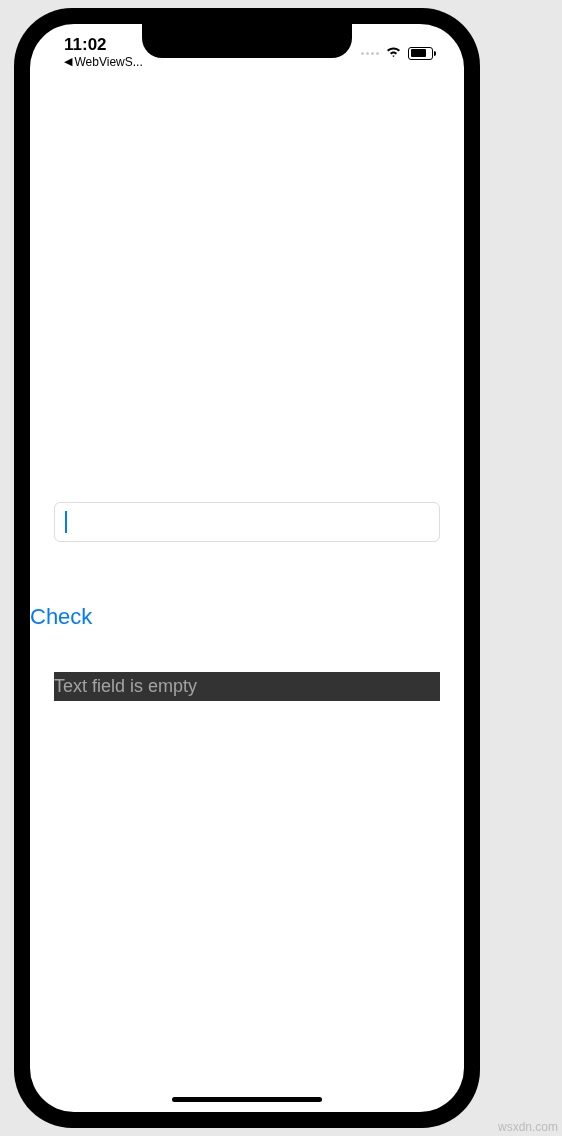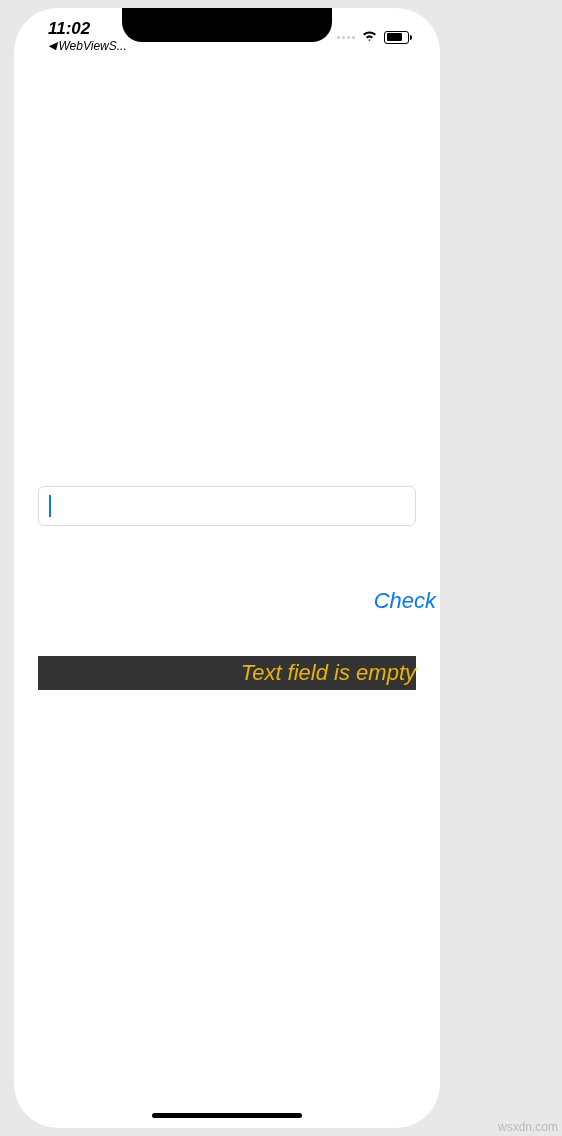--- a/index.html
+++ b/index.html
@@ -14,25 +14,25 @@
       width: 562px;
       height: 1136px;
       position: relative;
       overflow: hidden;
     }
     
     .device-frame {
       position: absolute;
       top: 8px;
       left: 14px;
-      width: 426px;
+      width: 466px;
       height: 1120px;
       background: #000;
       border-radius: 58px;
-      font-style: italic;
+      padding: 16px;
     }
     
     .screen {
       width: 100%;
       height: 100%;
       background: #fff;
       border-radius: 44px;
       position: relative;
       overflow: hidden;
     }
@@ -177,37 +177,37 @@
     
     @keyframes blink {
       0%, 50% { opacity: 1; }
       51%, 100% { opacity: 0; }
     }
     
     .check-button {
       position: absolute;
       top: 580px;
       left: 0;
-      right: 4px;
-      text-align: right;
+      right: 12px;
+      text-align: left;
       color: #007AFF;
       font-size: 22px;
       font-weight: 400;
       cursor: pointer;
     }
     
     .result-label {
       position: absolute;
       top: 648px;
       left: 24px;
       right: 24px;
       background: #333;
-      color: #eab308;
-      text-align: right;
-      font-size: 22px;
+      color: #a3a3a3;
+      text-align: left;
+      font-size: 18px;
       padding: 4px 0;
       font-weight: 400;
     }
     
     .home-indicator {
       position: absolute;
       bottom: 10px;
       left: 50%;
       transform: translateX(-50%);
       width: 150px;

